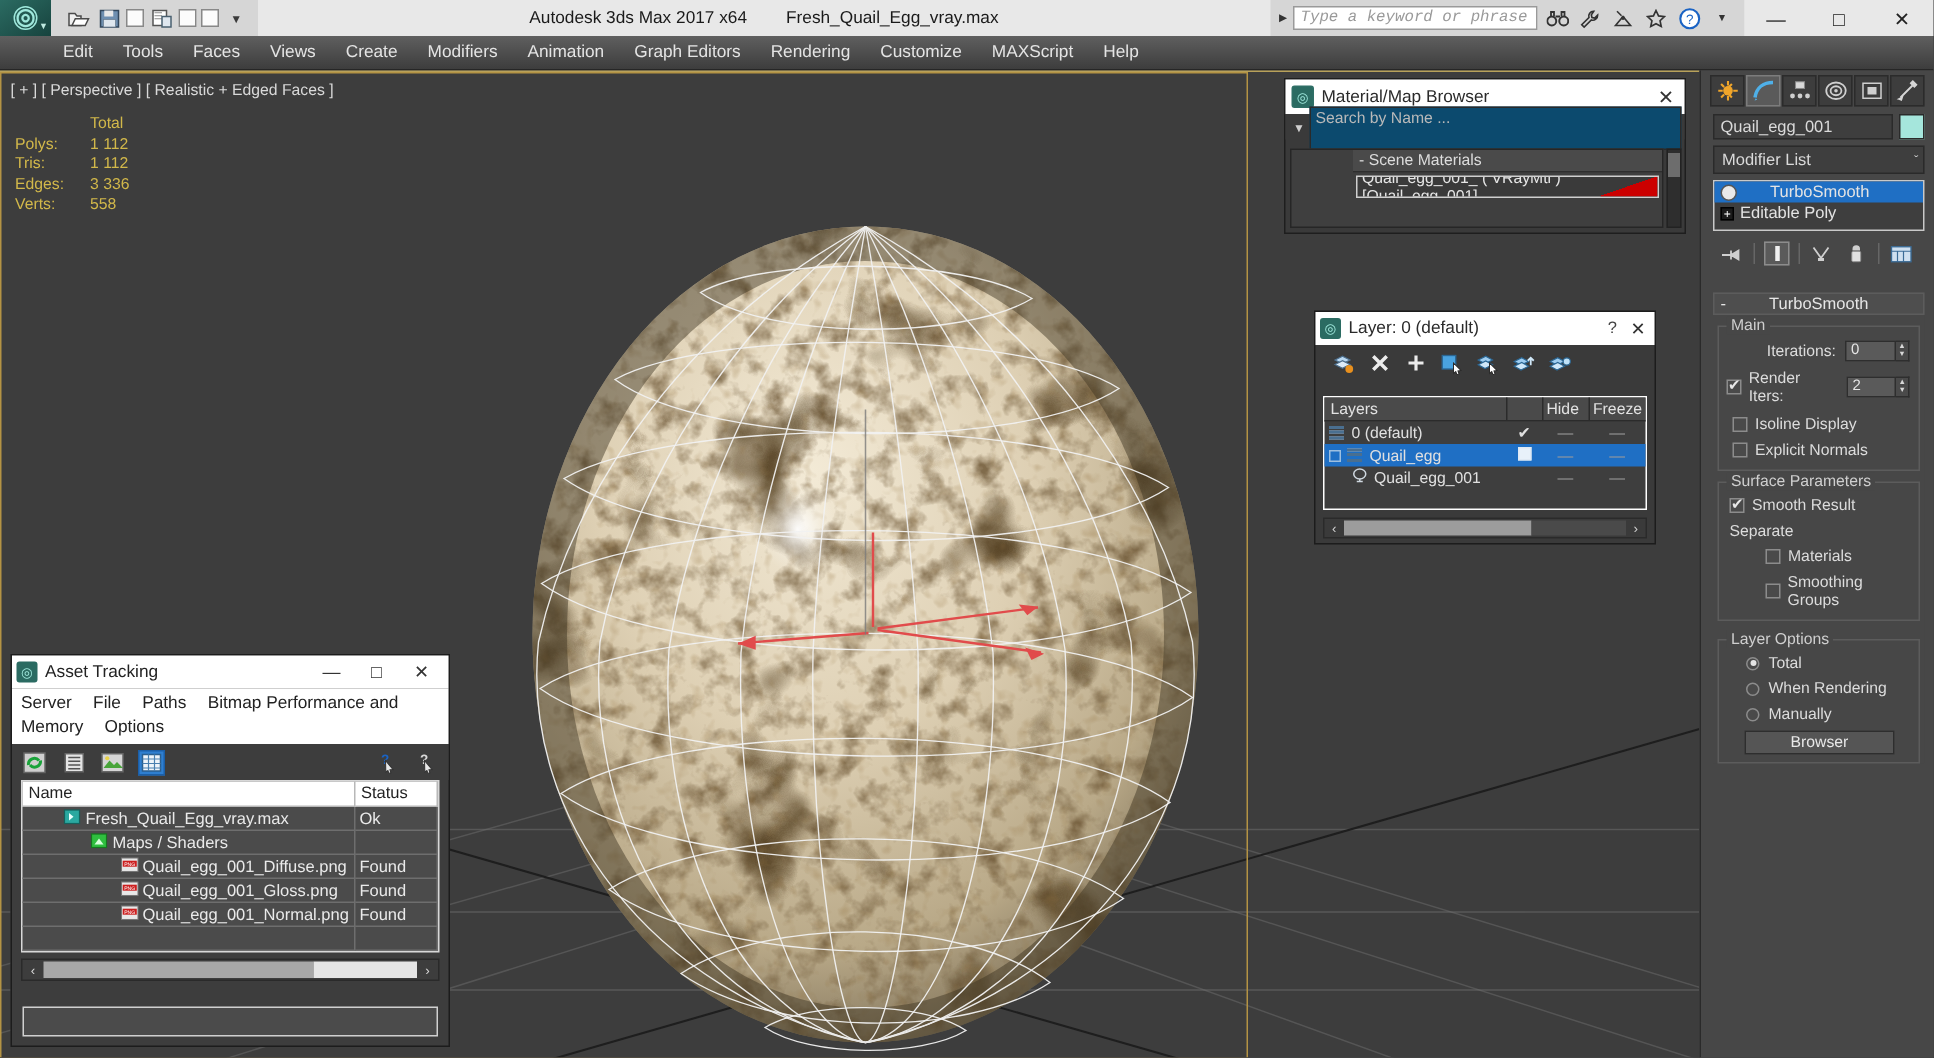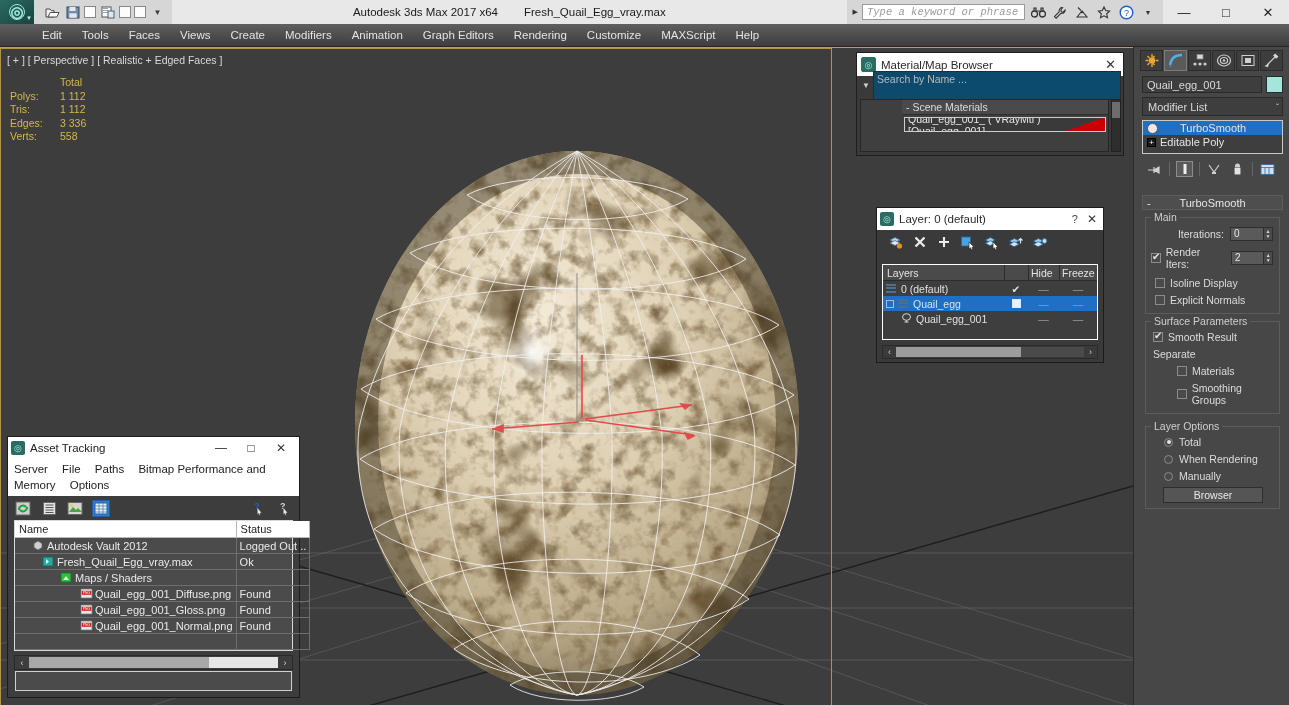--- a/index.html
+++ b/index.html
@@ -657,26 +657,20 @@
   </div>
 
   <div class="tblwrap">
     <table>
       <tbody>
           <tr>
         <th>Name</th>
         <th class="status">Status</th>
       </tr>
       <tr>
-        <td><span style="padding-left:14px"></span><span class="rowicon"><svg width="12" height="11" viewBox="0 0 12 11">
-                  <path d="M6 1l4 2.5v4L6 10 2 7.5v-4z" fill="#cfcfcf" stroke="#666" stroke-width="0.8"></path>
-                </svg></span><span>Autodesk Vault 2012</span></td>
-        <td class="status">Logged Out ..</td>
-      </tr>
-      <tr>
         <td><span style="padding-left:24px"></span><span class="rowicon"><svg width="12" height="11" viewBox="0 0 12 11">
                   <rect x="1" y="1" width="10" height="9" fill="#2aa8a0" stroke="#15615c" stroke-width="0.8"></rect>
                   <path d="M4 3l3 2.5L4 8z" fill="#eafffd"></path>
                 </svg></span><span>Fresh_Quail_Egg_vray.max</span></td>
         <td class="status">Ok</td>
       </tr>
       <tr>
         <td><span style="padding-left:42px"></span><span class="rowicon"><svg width="12" height="11" viewBox="0 0 12 11">
                   <rect x="1" y="1" width="10" height="9" fill="#2fbf3f" stroke="#15761f" stroke-width="0.8"></rect>
                   <path d="M3 8l3-4 3 4z" fill="#d8ffdc"></path>

